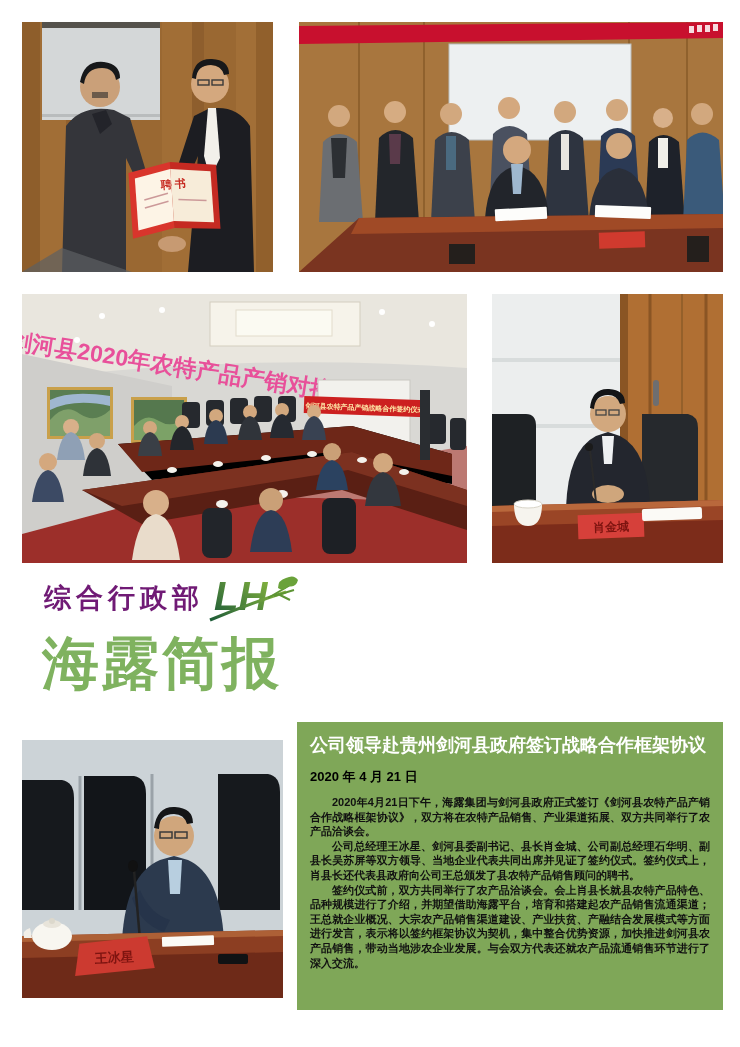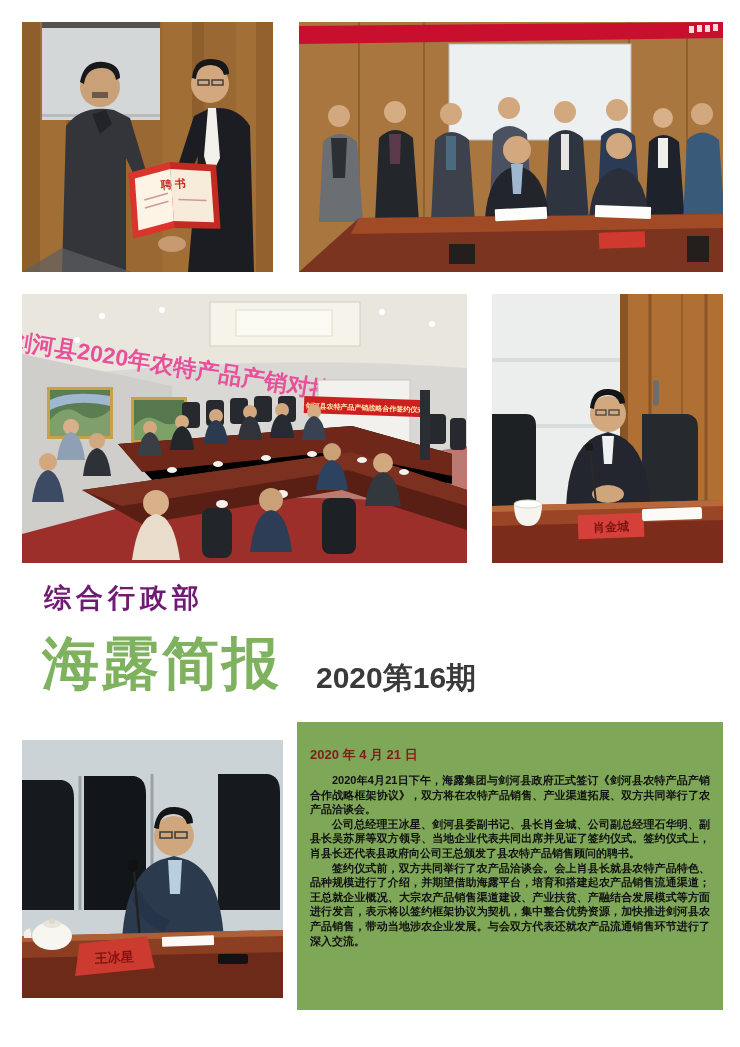--- a/index.html
+++ b/index.html
@@ -13,21 +13,21 @@
         color:#701a75;letter-spacing:5px;}
   #logo{position:absolute;left:208px;top:570px;}
   #main-title{position:absolute;left:42px;top:626px;font-size:57px;font-weight:bold;
         color:#7fb25f;letter-spacing:3px;}
   #issue{position:absolute;left:316px;top:658px;font-size:30px;font-weight:600;color:#3a3a3a;}
 
   
   #article{position:absolute;left:297px;top:722px;width:426px;height:288px;
         background:#7fa758;box-sizing:border-box;padding:12px 13px 10px 13px;}
   #headline{color:#ffffff;font-weight:bold;font-size:18px;line-height:22px;margin:0;}
-  #article-date{color:#7f1d1d;font-weight:bold;font-size:13px;margin-top:12px;}
+  #article-date{color:#000000;font-weight:bold;font-size:13px;margin-top:12px;}
   #article-body{margin-top:9px;}
   #article-body p{margin:0;color:#111;font-size:11px;font-weight:600;
         line-height:14.6px;text-indent:2em;text-align:justify;}
 
   .svgtext{font-family:"Liberation Sans", sans-serif;}
 </style>
 </head>
 <body>
 
 <div id="page">
@@ -323,22 +323,35 @@
       <text class="svgtext" x="119" y="237" font-size="12" font-weight="bold" fill="#7e1410" text-anchor="middle" transform="rotate(-2 119 232)">肖金城</text>
       <g>
         <path d="M22 210 q0 22 14 22 q14 0 14 -22 Z" fill="#f6f4ee"></path>
         <ellipse cx="36" cy="210" rx="14" ry="4" fill="#ffffff" stroke="#d8d4c8"></ellipse>
       </g>
       <rect x="150" y="214" width="60" height="12" rx="2" fill="#fbfaf6" transform="rotate(-2 180 220)"></rect>
     </svg>
   </div>
 
   <div id="dept">综合行政部</div>
+  <div id="logo">
+    <svg width="92" height="58" viewBox="0 0 92 58">
+      <defs>
+        <linearGradient id="lg" x1="0" y1="1" x2="1" y2="0">
+          <stop offset="0" stop-color="#1e5c38"></stop>
+            <stop offset="1" stop-color="#8ab83e"></stop>
+        </linearGradient>
+      </defs>
+      <text class="svgtext" x="6" y="40" font-size="40" font-weight="bold" font-style="italic" fill="url(#lg)" font-family="Liberation Serif, serif">LH</text>
+      <path d="M2 50 Q40 34 78 22" stroke="url(#lg)" stroke-width="3" fill="none"></path>
+      <path d="M60 28 L84 14 M66 26 L86 20 M70 24 L82 30" stroke="#5d9434" stroke-width="2" fill="none"></path>
+      <path d="M78 8 q8 -4 12 2 q-2 8 -10 6 q-4 6 -10 2 q0 -8 8 -10 Z" fill="#6aa23a"></path>
+    </svg>
+  </div>
   <div id="main-title">海露简报</div>
-  <div id="issue">2020第16期</div>
 
   <div class="photo" style="left:22px;top:740px;width:261px;height:258px;">
     <svg width="261" height="258" viewBox="0 0 261 258">
       <rect width="261" height="258" fill="#ccd3d7"></rect>
       <g>
         <path d="M-10 40 L40 40 Q52 42 52 58 L52 170 L-10 170 Z" fill="#16191d"></path>
         <path d="M62 36 L112 36 Q124 38 124 54 L124 170 L62 170 Z" fill="#121519"></path>
         <path d="M196 34 L246 34 Q258 36 258 52 L258 170 L196 170 Z" fill="#16191d"></path>
         <line x1="58" y1="36" x2="58" y2="170" stroke="#9aa2a8" stroke-width="3"></line>
         <line x1="130" y1="34" x2="130" y2="170" stroke="#9aa2a8" stroke-width="3"></line>
@@ -369,20 +382,21 @@
         <path d="M8 188 q-8 2 -6 10 l8 0 Z" fill="#f2efe8"></path>
         <ellipse cx="30" cy="184" rx="9" ry="4" fill="#e8e4da"></ellipse>
         <circle cx="30" cy="181" r="3" fill="#dcd8cc"></circle>
       </g>
       <rect x="140" y="196" width="52" height="10" rx="1" fill="#fbfaf6" transform="rotate(-2 166 201)"></rect>
       <rect x="196" y="214" width="30" height="10" rx="2" fill="#101214"></rect>
     </svg>
   </div>
 
   <div id="article">
+    <h1 id="headline">公司领导赴贵州剑河县政府签订战略合作框架协议</h1>
     <div id="article-date">2020 年 4 月 21 日</div>
     <div id="article-body">
       <p>2020年4月21日下午，海露集团与剑河县政府正式签订《剑河县农特产品产销合作战略框架协议》，双方将在农特产品销售、产业渠道拓展、双方共同举行了农产品洽谈会。</p>
       <p>公司总经理王冰星、剑河县委副书记、县长肖金城、公司副总经理石华明、副县长吴苏屏等双方领导、当地企业代表共同出席并见证了签约仪式。签约仪式上，肖县长还代表县政府向公司王总颁发了县农特产品销售顾问的聘书。</p>
       <p>签约仪式前，双方共同举行了农产品洽谈会。会上肖县长就县农特产品特色、品种规模进行了介绍，并期望借助海露平台，培育和搭建起农产品销售流通渠道；王总就企业概况、大宗农产品销售渠道建设、产业扶贫、产融结合发展模式等方面进行发言，表示将以签约框架协议为契机，集中整合优势资源，加快推进剑河县农产品销售，带动当地涉农企业发展。与会双方代表还就农产品流通销售环节进行了深入交流。</p>
     </div>
   </div>
 
 </div>
 

